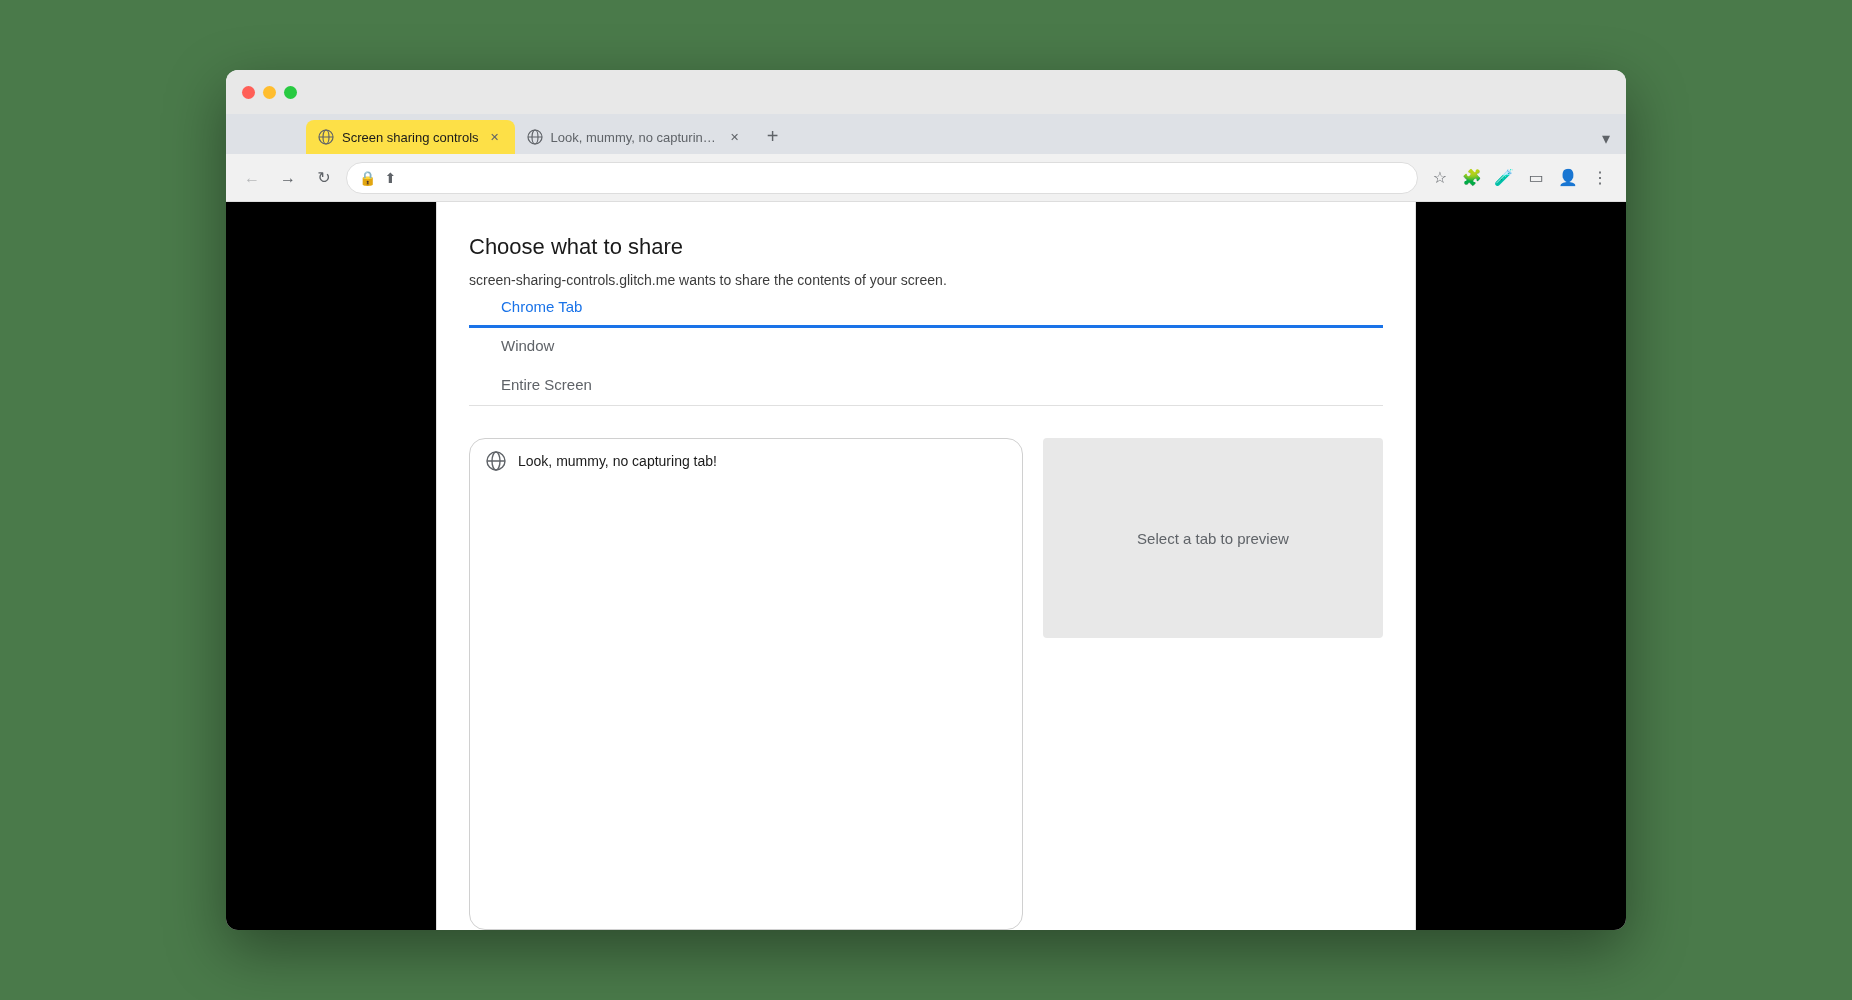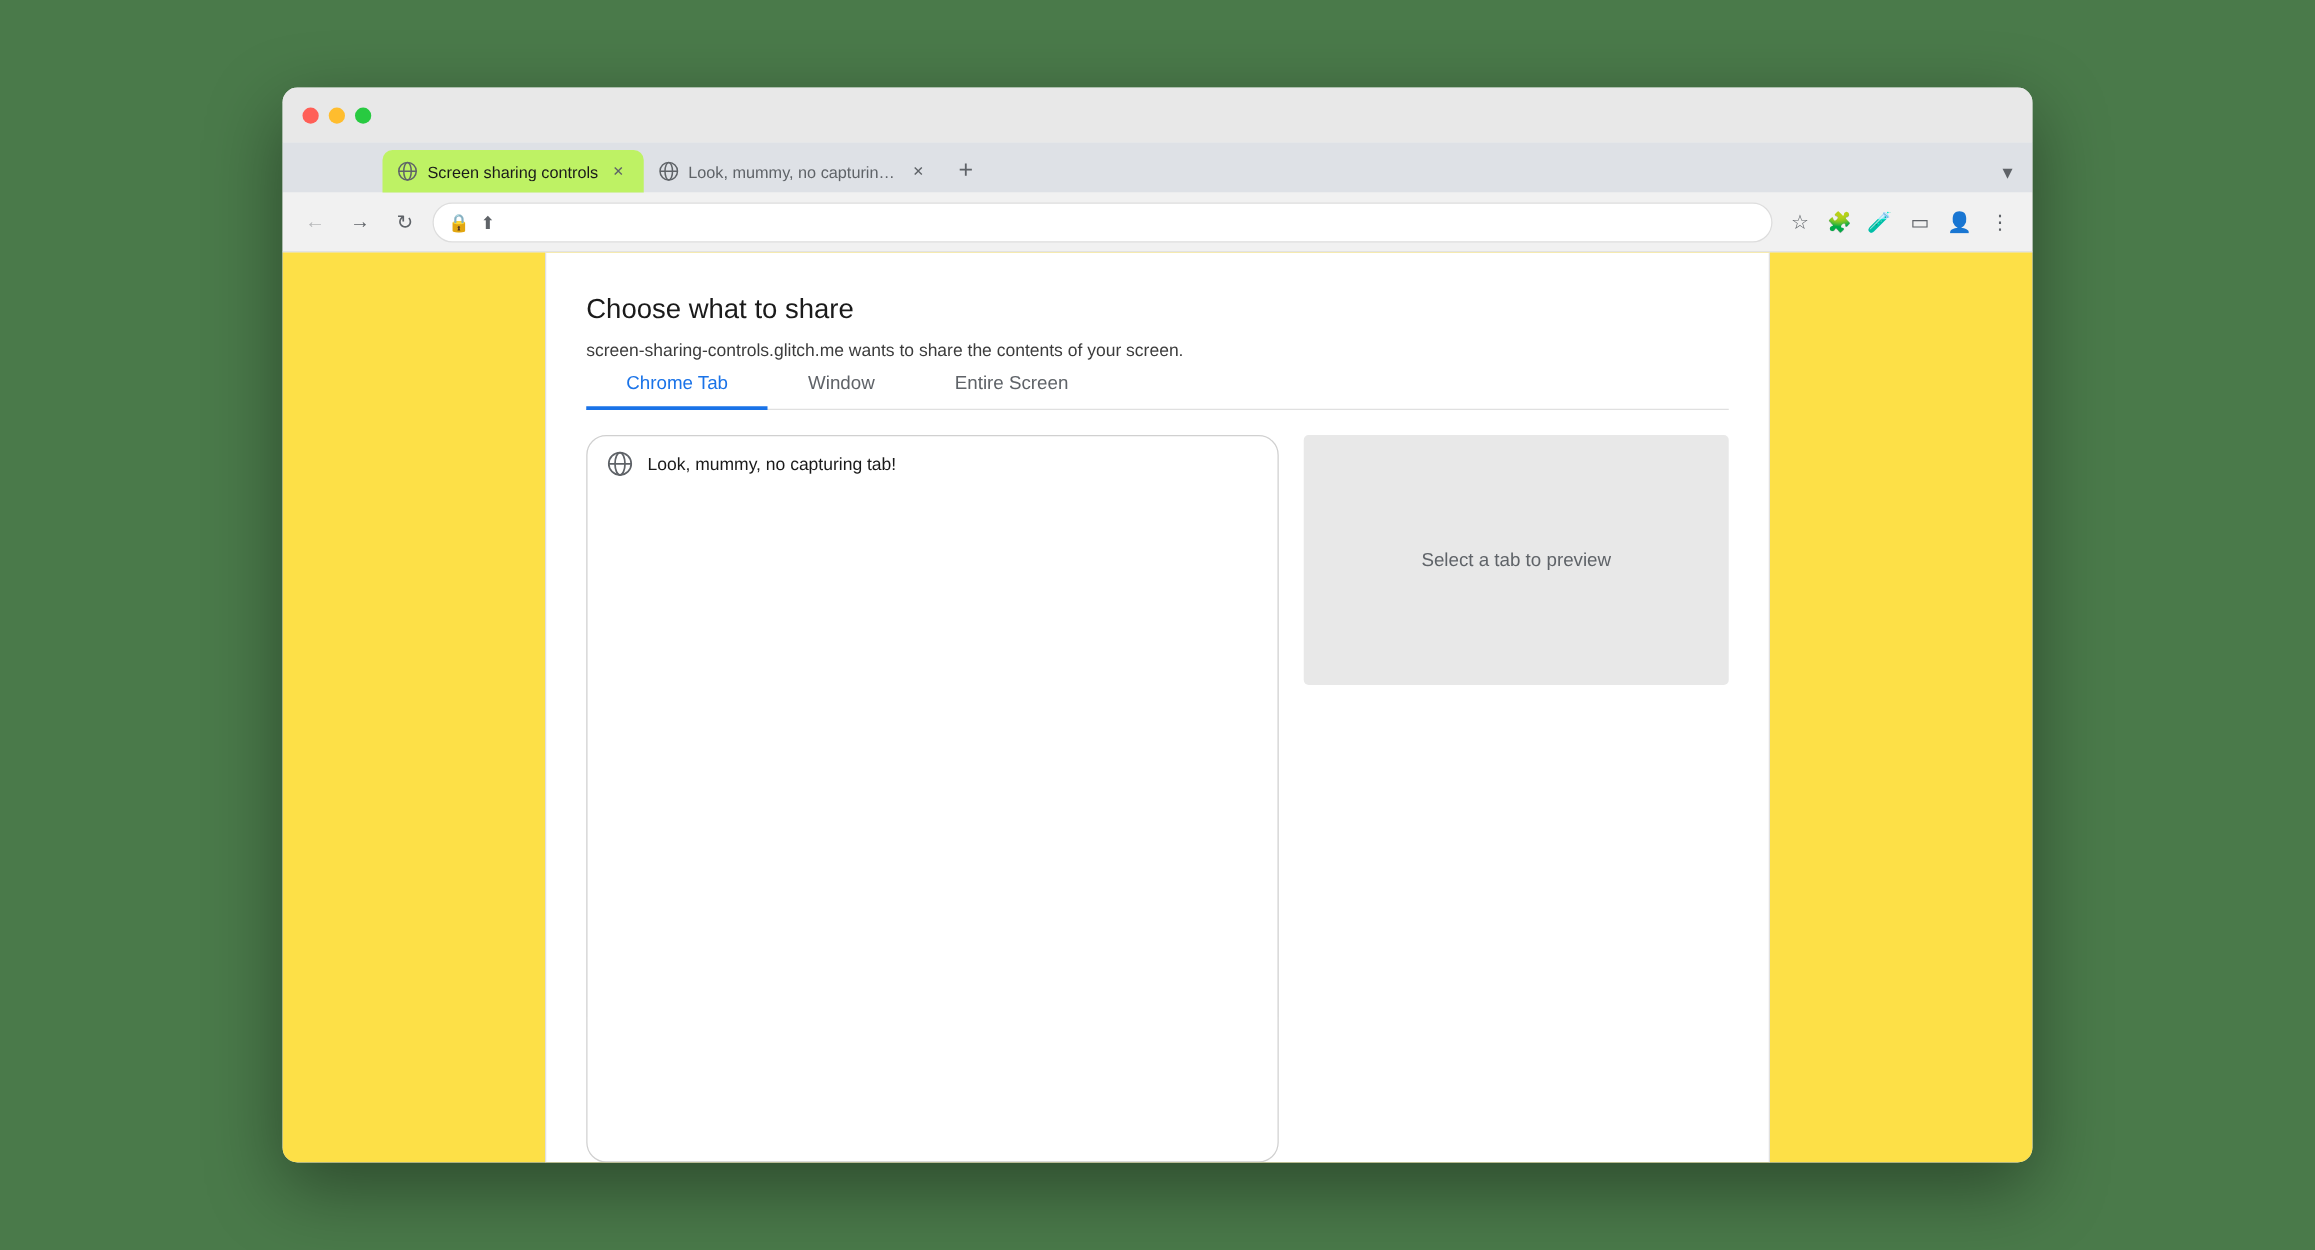--- a/index.html
+++ b/index.html
@@ -70,21 +70,21 @@
       height: 34px;
       border-radius: 8px 8px 0 0;
       font-size: 13px;
       color: #3c3c3c;
       max-width: 240px;
       position: relative;
       cursor: pointer;
     }
 
     .tab.active {
-      background: #bef264;
+      background: #fde047;
       color: #1a1a1a;
     }
 
     .tab.inactive {
       background: transparent;
       color: #5f6368;
     }
 
     .tab-title {
       flex: 1;
@@ -200,21 +200,21 @@
       align-items: center;
       justify-content: center;
       color: #5f6368;
       font-size: 16px;
       cursor: pointer;
     }
 
     
     .content-area {
       flex: 1;
-      background: #fde047;
+      background: #000000;
       display: flex;
       flex-direction: column;
       overflow: hidden;
     }
 
     
     .dialog-overlay {
       width: 100%;
       height: 100%;
       display: flex;
@@ -242,21 +242,22 @@
 
     .dialog-subtitle {
       font-size: 14px;
       color: #3c3c3c;
     }
 
     
     .share-tabs {
       display: flex;
       border-bottom: 1px solid #e0e0e0;
-      margin-bottom: 20px;
+      margin-bottom: 32px;
+      flex-direction: column;
     }
 
     .share-tab {
       padding: 10px 32px;
       font-size: 15px;
       cursor: pointer;
       color: #5f6368;
       border-bottom: 3px solid transparent;
       margin-bottom: -1px;
     }

